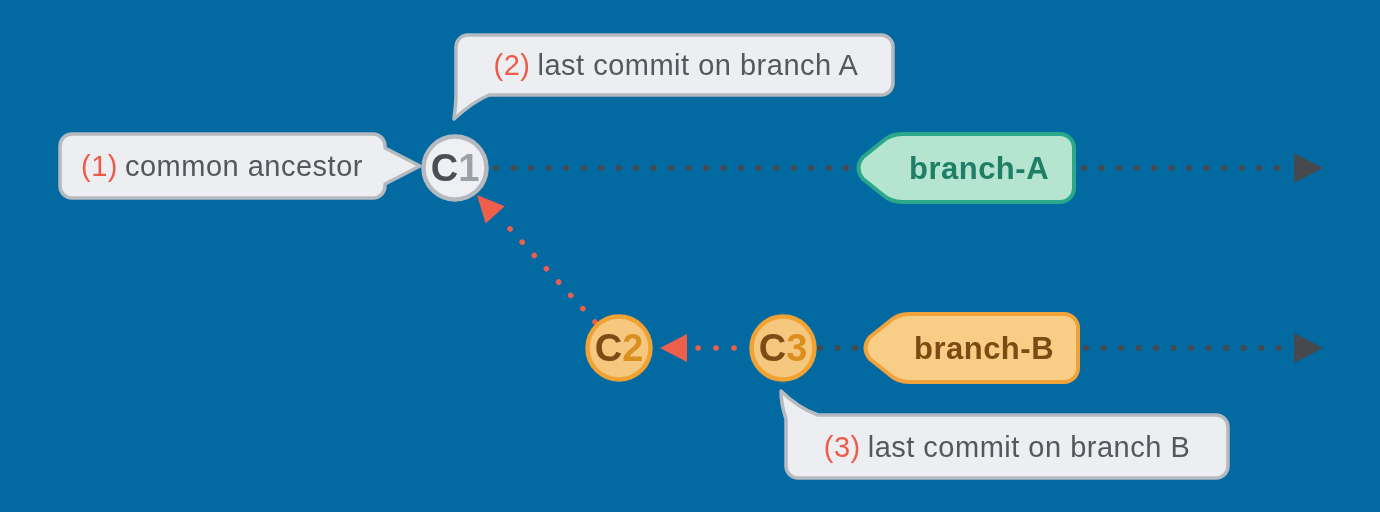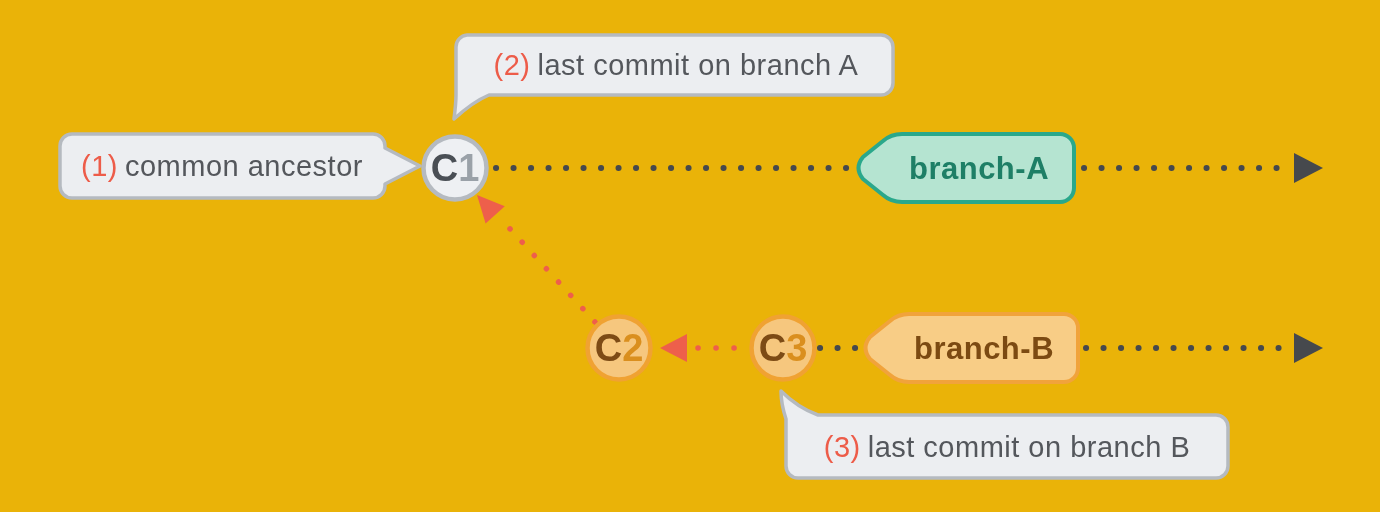--- a/index.html
+++ b/index.html
@@ -1,20 +1,20 @@
 <!DOCTYPE html>
 <html><head>
 <meta charset="utf-8">
 <style>
   html, body { margin: 0; padding: 0; background: #ffffff; }
   .stage {
     position: relative;
     width: 1380px;
     height: 512px;
-    background: #eab308;
+    background: #0369a1;
     font-family: "Liberation Sans", "DejaVu Sans", sans-serif;
     overflow: hidden;
   }
   svg { display: block; }
 
   
   .dots-dark {
     stroke: #46494d;
     stroke-width: 6;
     stroke-linecap: round;

